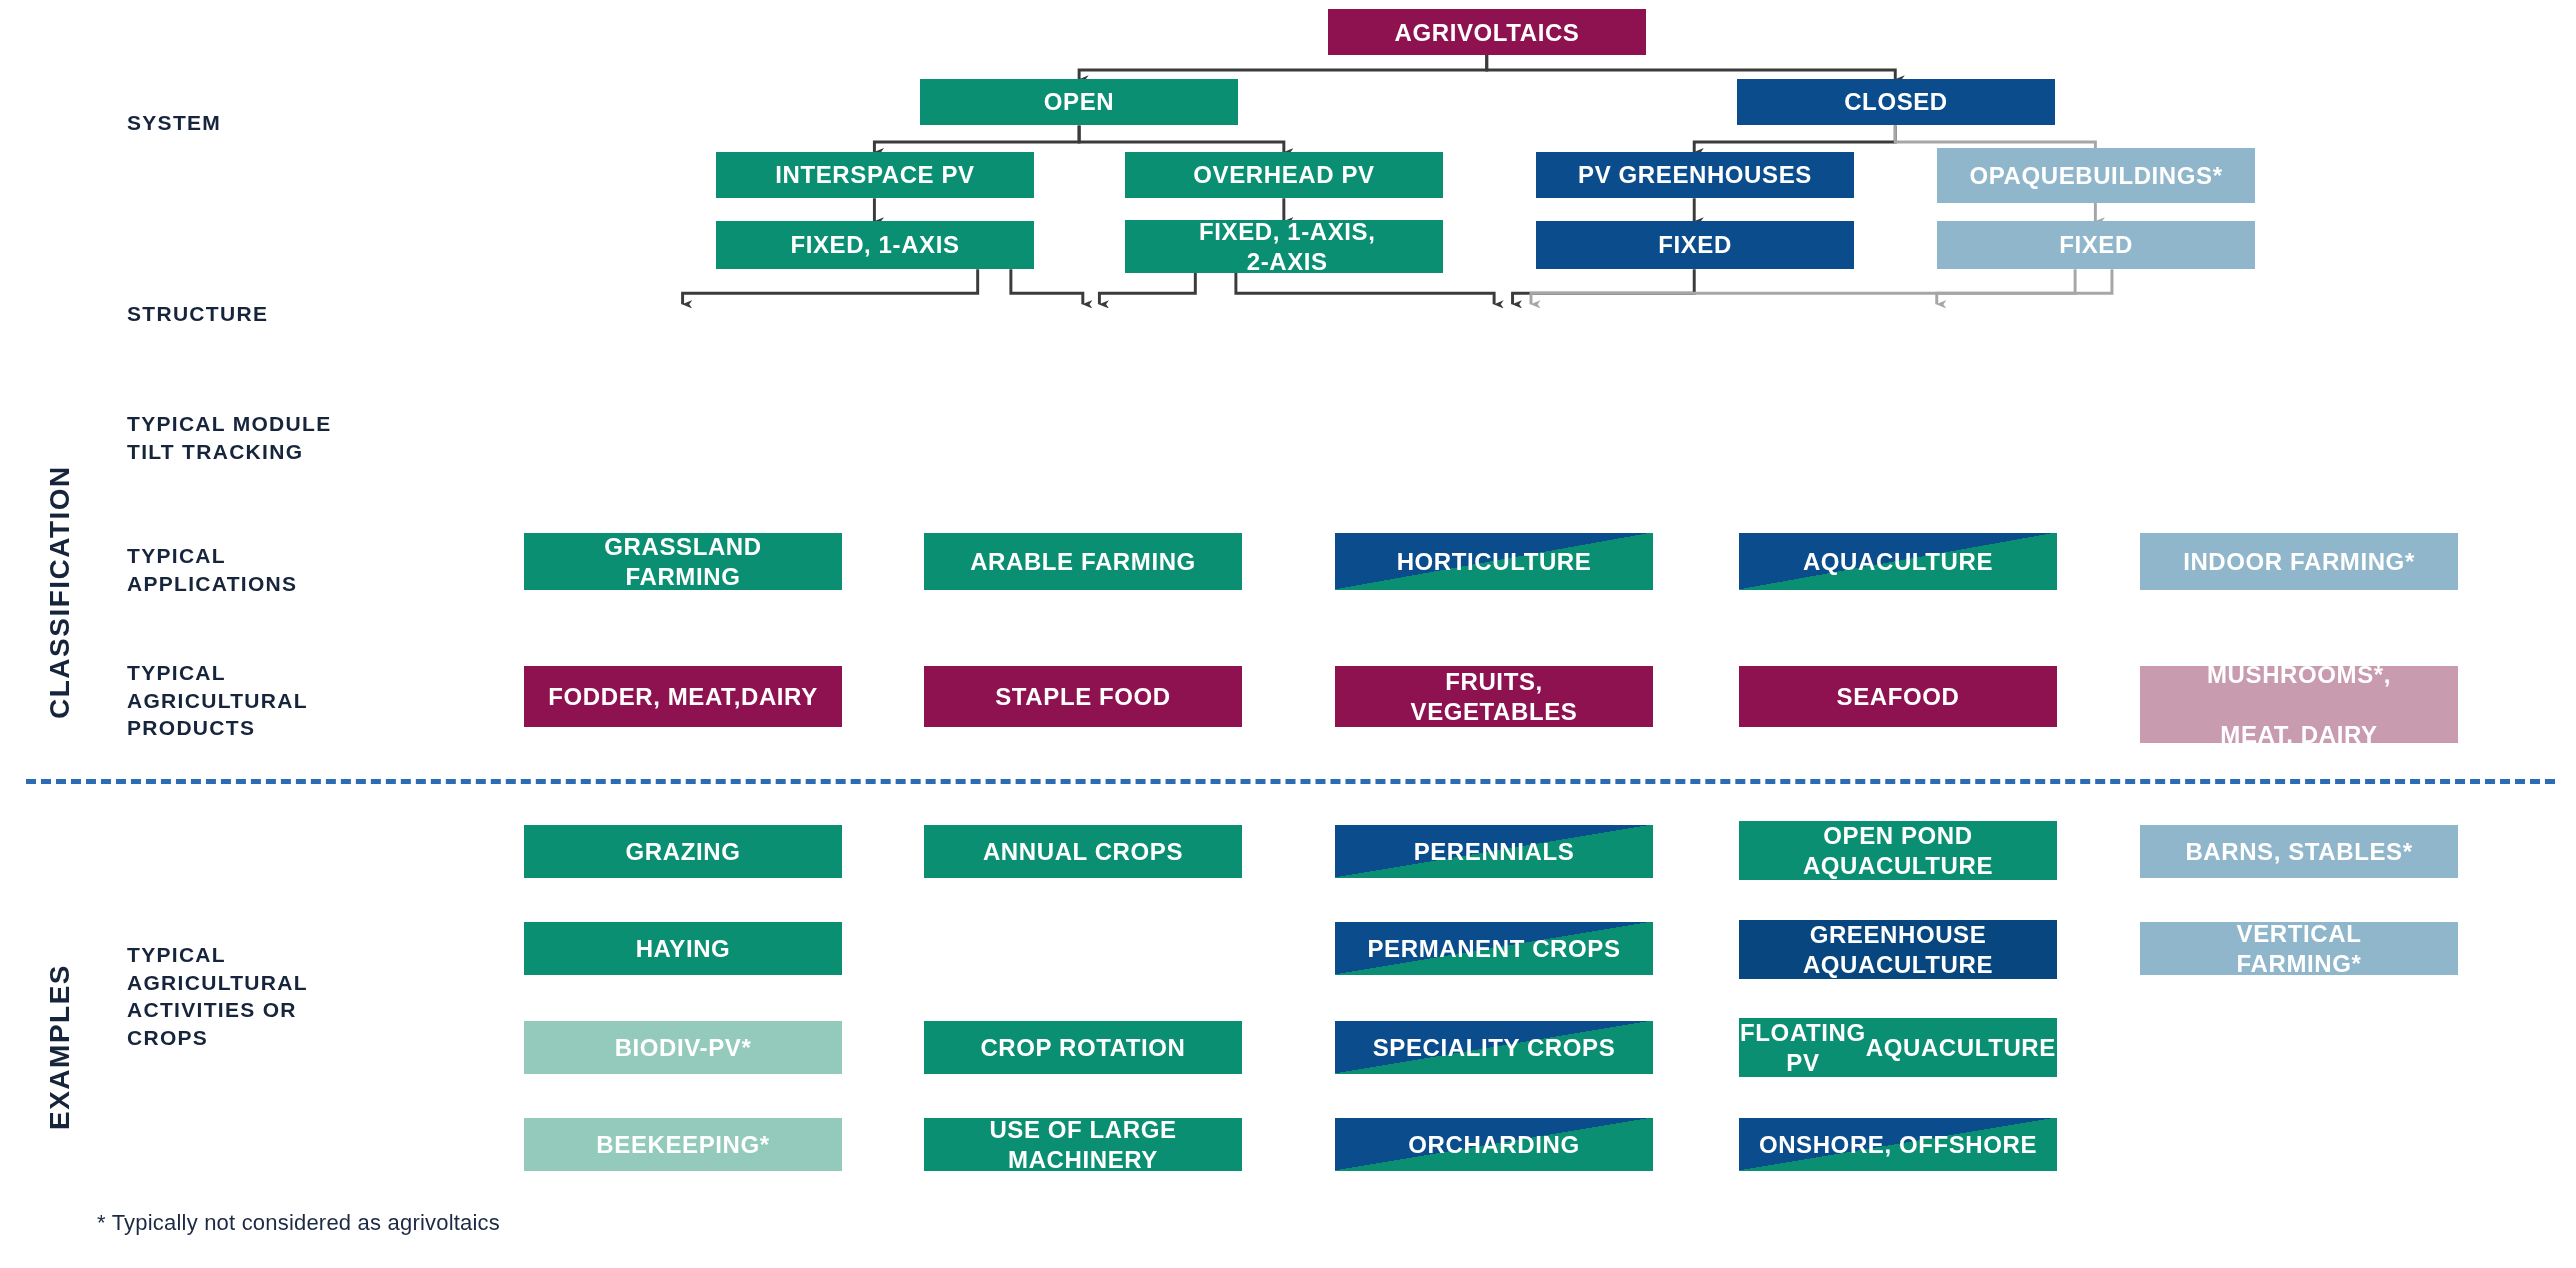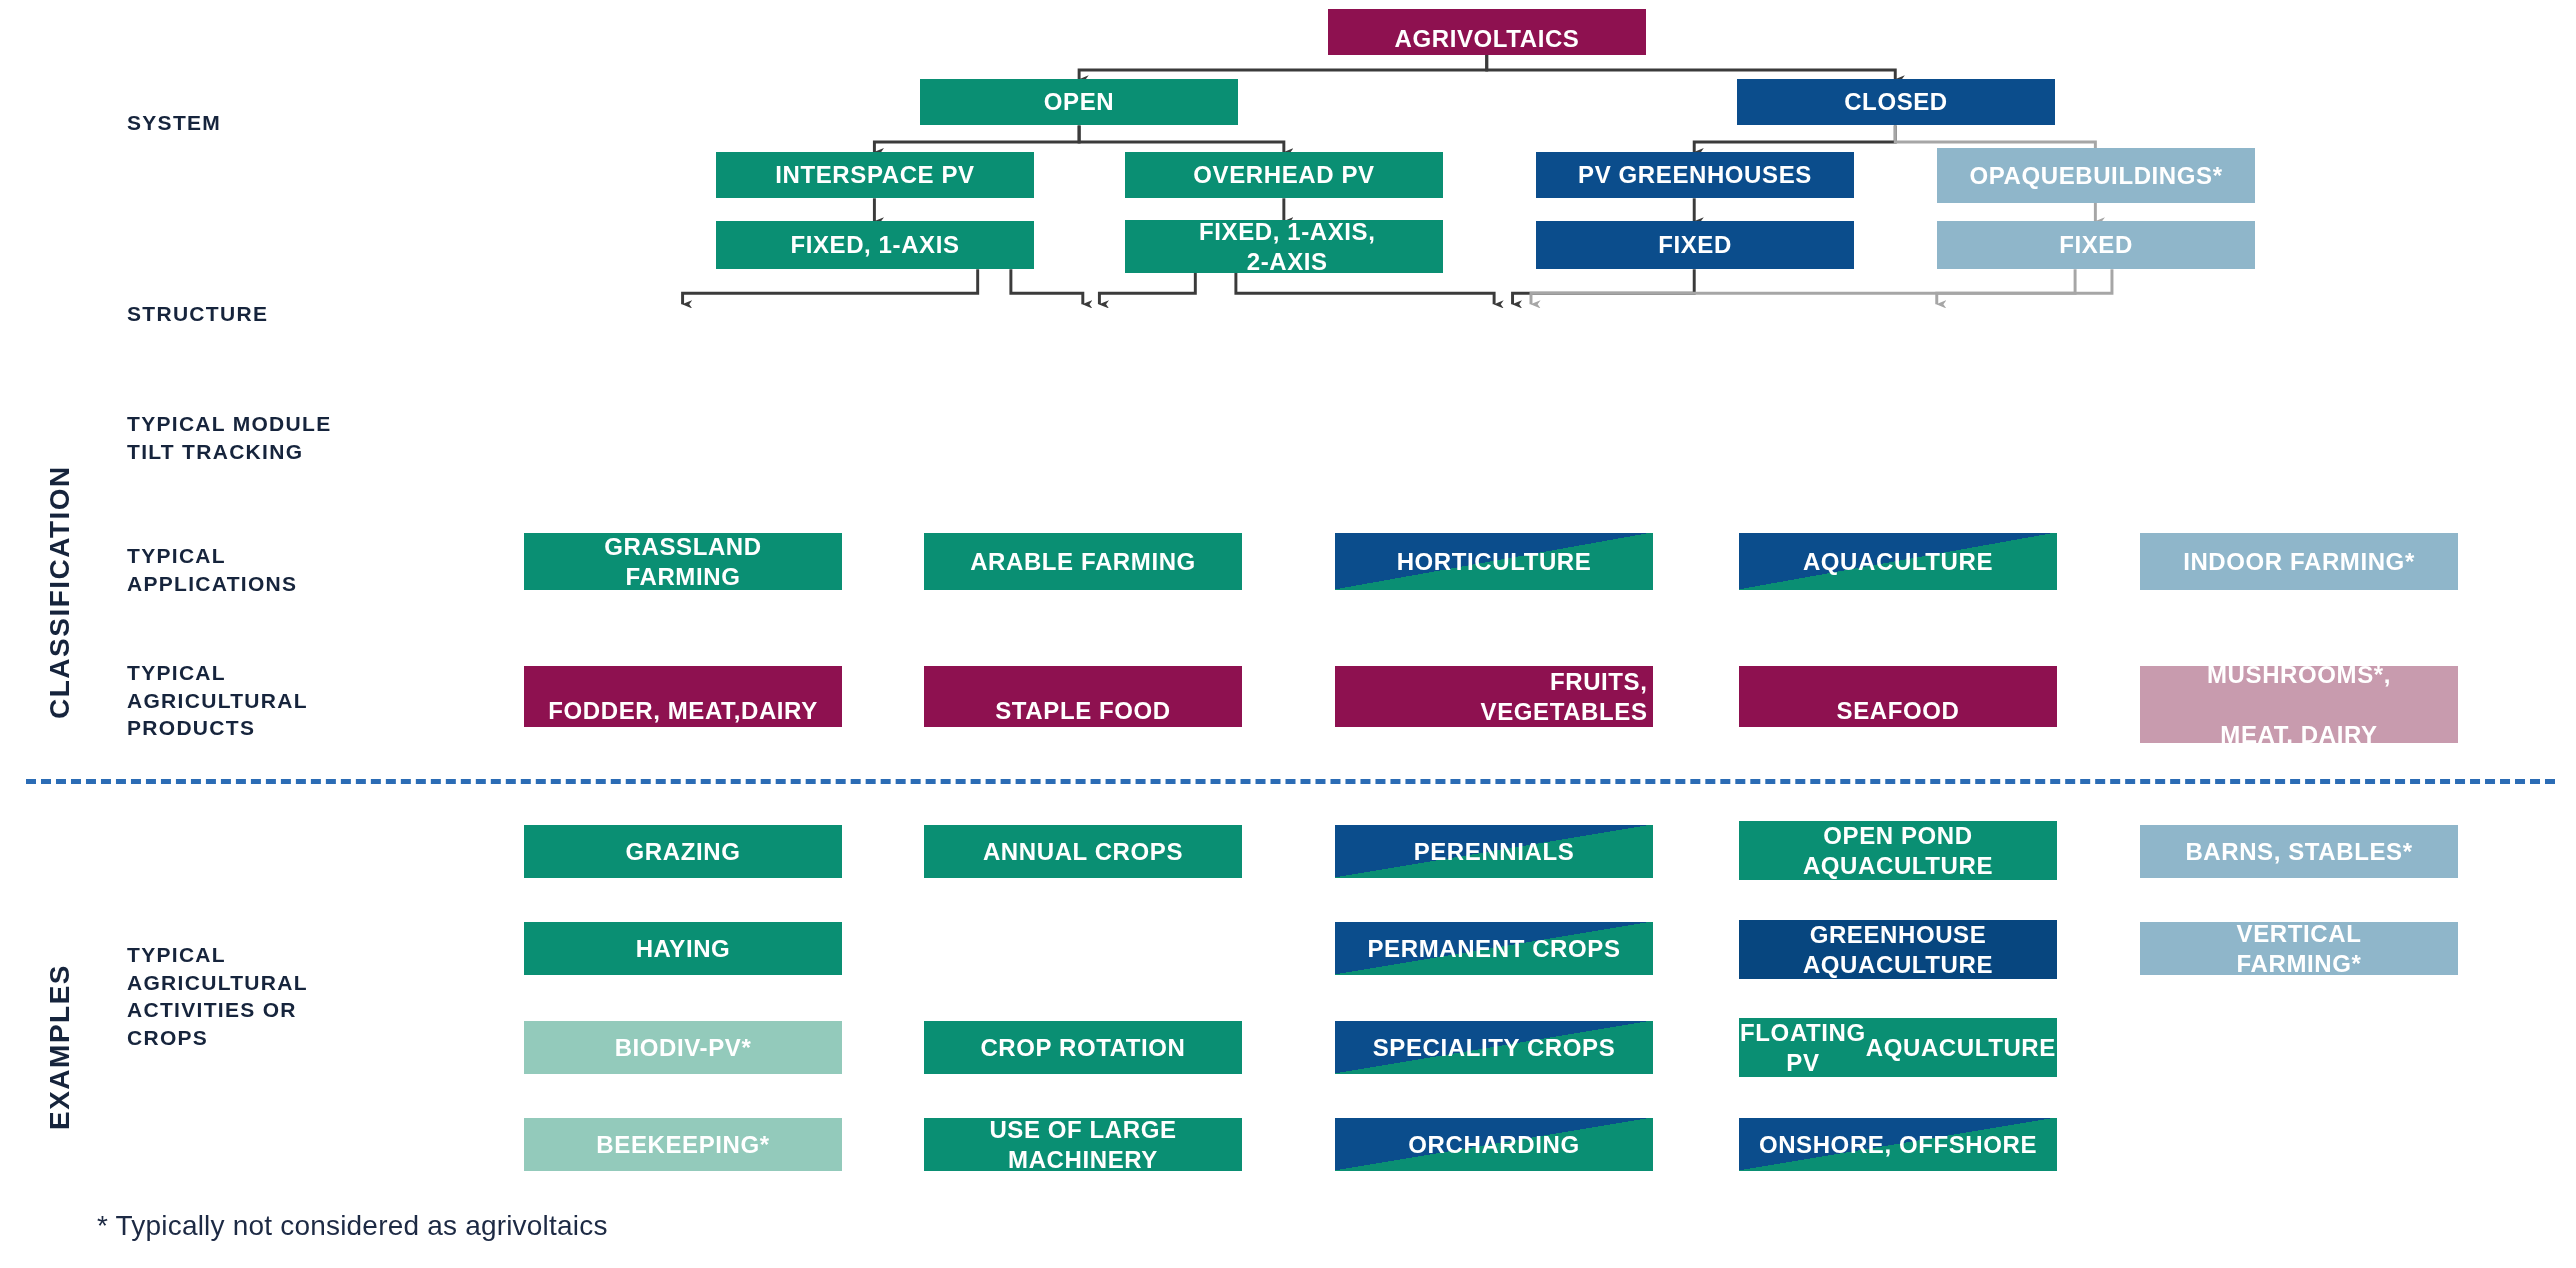--- a/index.html
+++ b/index.html
@@ -20,21 +20,21 @@
     letter-spacing:0.6px;
     line-height:1.22;
     box-sizing:border-box;
     padding:1.8px 5.5px;
     z-index:5;
   }
   .box span{position:relative;z-index:3;display:block;}
   .c-green{background:#0a8f73;}
   .c-blue{background:#0b4d8c;}
   .c-darkblue{background:#07467f;}
-  .c-magenta{background:#8e1150;align-items:flex-end;}
+  .c-magenta{background:#8e1150;}
   .c-lightblue{background:#8fb6ca;}
   .c-lightgreen{background:#93cabb;}
   .c-pink{background:#c89bae;}
   
   .c-split{background:#0a8f73;}
   .c-split::before{
     content:"";position:absolute;left:0;top:0;right:0;bottom:0;
     background:linear-gradient(to bottom right,#0b4d8c 0 49.4%,rgba(11,77,140,0) 49.4% 50.6%,rgba(11,77,140,0) 100%);
     z-index:1;
   }
@@ -62,21 +62,21 @@
     font-size:28px;
     letter-spacing:1.5px;
     transform-origin:0 0;
     transform:rotate(-90deg);
     white-space:nowrap;
     z-index:4;
   }
   .footnote{
     position:absolute;
     color:#1d2a44;
-    font-size:28px;
+    font-size:22px;
     letter-spacing:0.2px;
     z-index:4;
   }
   .divider{
     position:absolute;height:0;
     border-top:5.5px dashed #2b6cb5;
     z-index:2;
   }
   svg.links{position:absolute;left:0;top:0;width:2576px;height:1268px;z-index:1;pointer-events:none;}
 </style>

